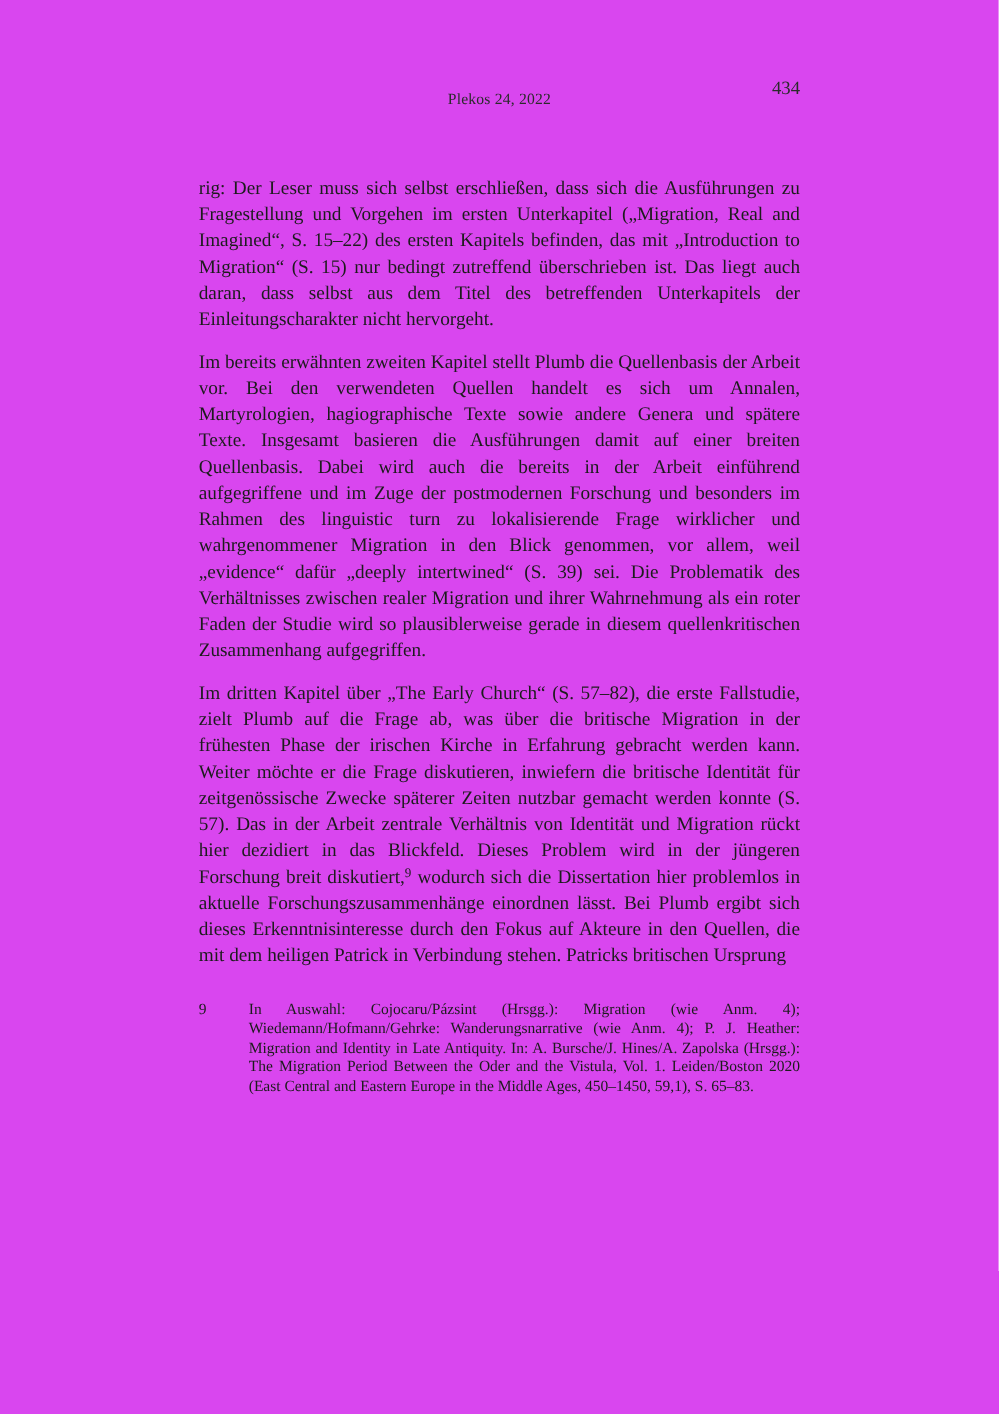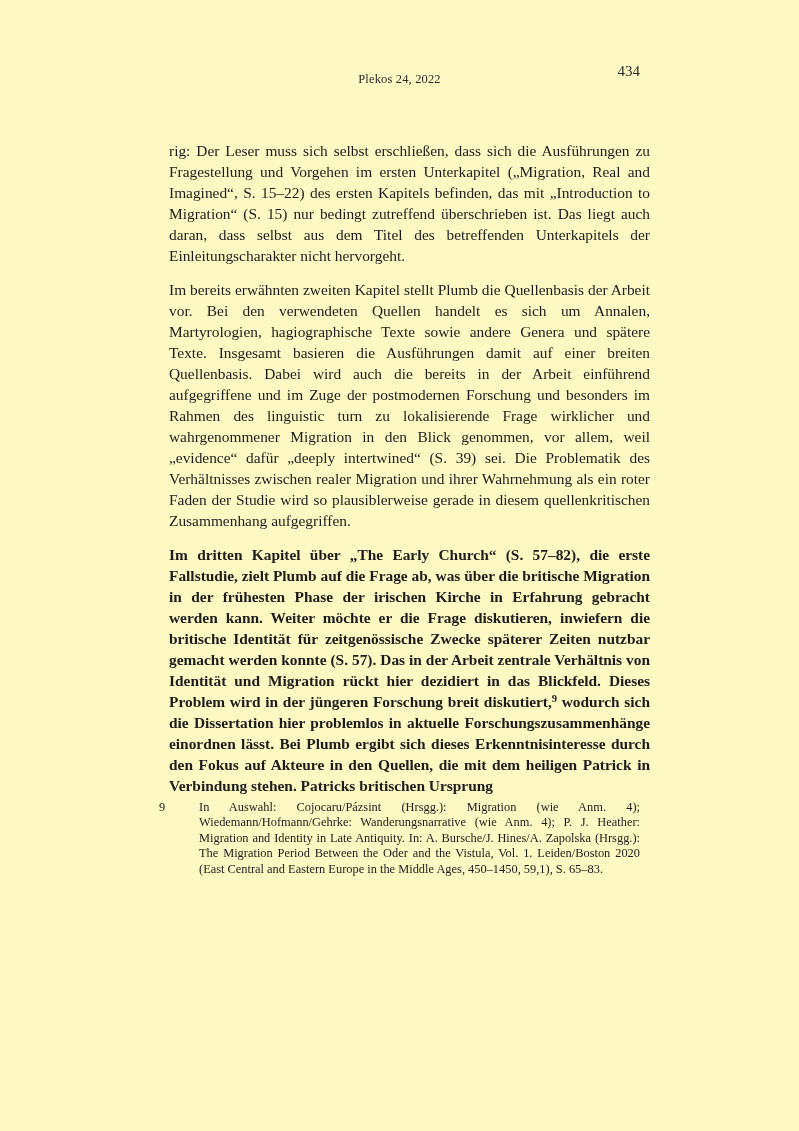--- a/index.html
+++ b/index.html
@@ -15,21 +15,21 @@
     font-family: "Liberation Serif", "DejaVu Serif", serif;
     color: #1a1a1a;
     -webkit-font-smoothing: antialiased;
   }
 
   .page {
     position: absolute;
     inset: 0;
     width: 799px;
     height: 1131px;
-    background: #fef9c3;
+    background: #d946ef;
     overflow: hidden;
   }
 
   
   .running-head {
     position: absolute;
     left: 159px;
     top: 72px;
     width: 481px;
     height: 18px;
@@ -47,35 +47,35 @@
     position: absolute;
     right: 0;
     top: -9px;
     font-size: 15px;
     color: #2b2b2b;
   }
 
   
   .textblock {
     position: absolute;
-    left: 169px;
+    left: 159px;
     top: 140px;
     width: 481px;
   }
 
   p.body-par {
     margin: 0 0 13px 0;
     font-size: 15.4px;
     line-height: 21px;
     text-align: justify;
     text-justify: inter-word;
     hyphens: manual;
     color: #1c1c1c;
   }
-  p.body-par:last-child { margin-bottom: 0; font-weight: bold; }
+  p.body-par:last-child { margin-bottom: 0; }
 
   h2.section-head {
     margin: 21px 0 11px 0;
     font-size: 15.2px;
     line-height: 21px;
     font-weight: bold;
     text-align: left;
     color: #121212;
     letter-spacing: 0.05px;
   }

